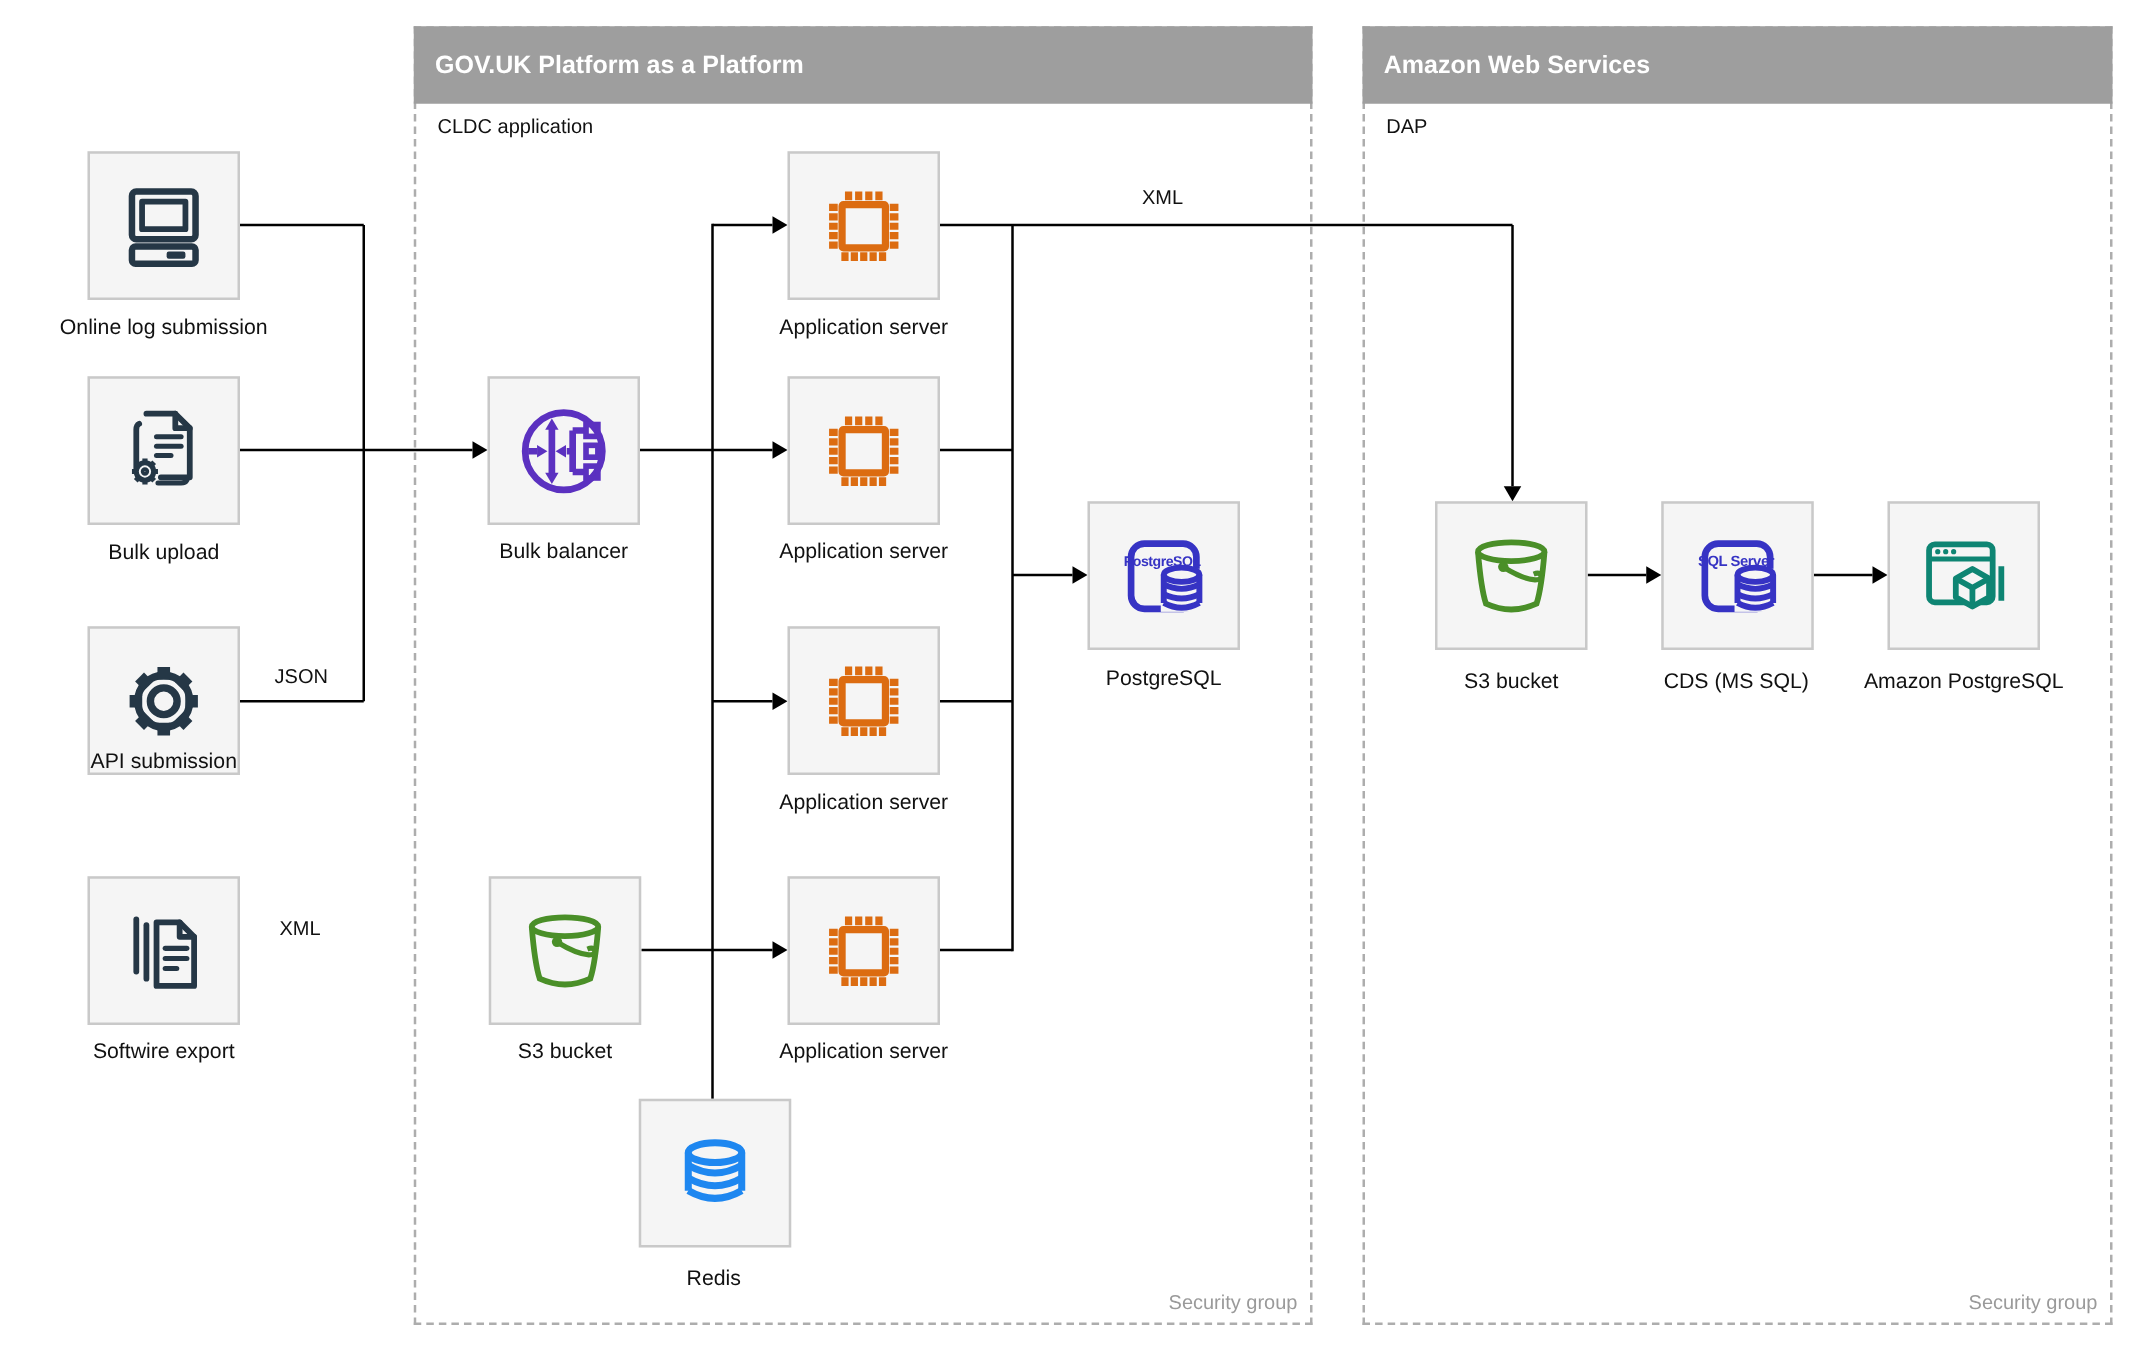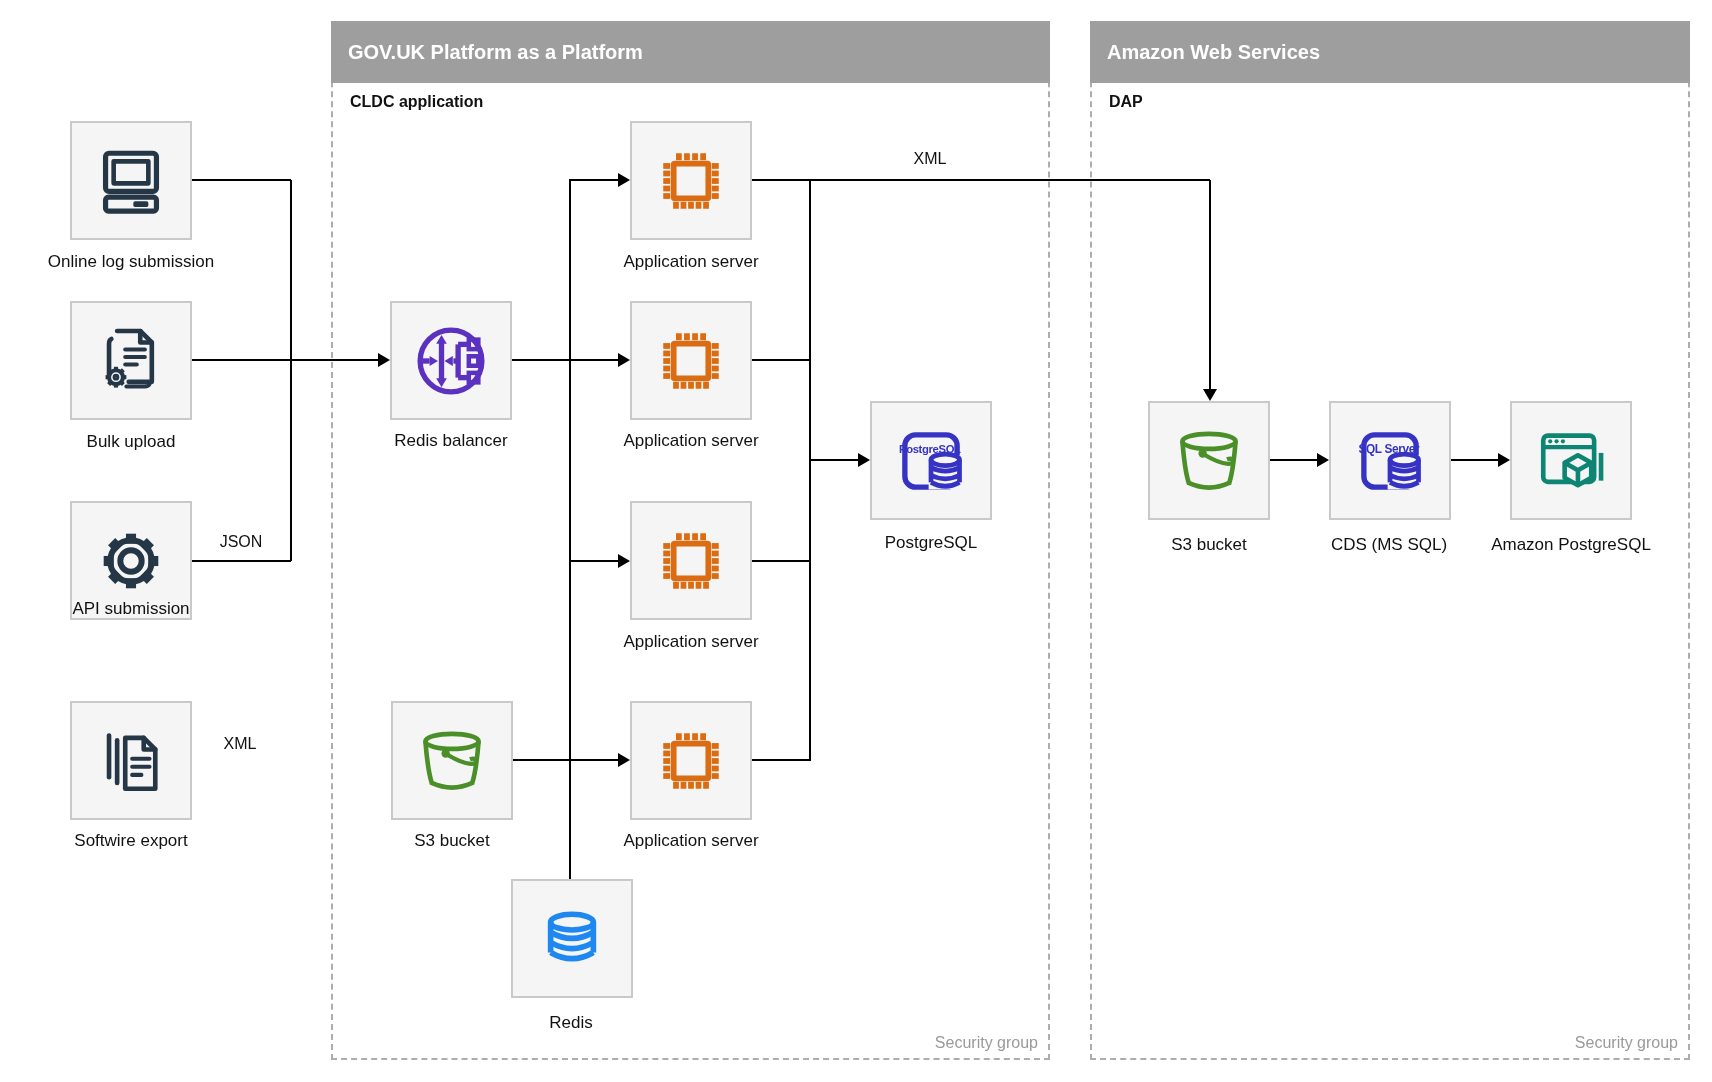--- a/index.html
+++ b/index.html
@@ -3,21 +3,21 @@
 <meta charset="utf-8">
 <style>
   html,body{margin:0;padding:0;background:#ffffff;}
   .canvas{position:relative;width:1712px;height:1082px;background:#ffffff;
           font-family:"Liberation Sans","DejaVu Sans",sans-serif;overflow:hidden;}
 
   
   .zone{position:absolute;border:2px dashed var(--dashed-border);box-sizing:border-box;}
   .zone-bar{position:absolute;left:-2px;right:-2px;top:-2px;height:62px;background:var(--header-bar);}
   .zone-title{color:#ffffff;font-size:20px;font-weight:bold;line-height:62px;padding-left:17px;white-space:nowrap;}
-  .zone-sub{position:absolute;left:17px;top:70px;font-size:16px;font-weight:bold;color:#111111;white-space:nowrap;}
+  .zone-sub{position:absolute;left:17px;top:70px;font-size:16px;font-weight:normal;color:#111111;white-space:nowrap;}
   .zone-foot{position:absolute;right:10px;bottom:6px;font-size:16px;color:var(--footer-text);white-space:nowrap;}
 
   
   .node{position:absolute;width:122px;height:119px;background:var(--node-bg);
         border:2px solid var(--node-border);box-sizing:border-box;
         display:flex;align-items:center;justify-content:center;}
   .ic{display:block;}
   .nlabel{position:absolute;transform:translateX(-50%);font-size:17px;color:var(--label-text);
           white-space:nowrap;line-height:20px;}
   .elabel{position:absolute;transform:translateX(-50%);font-size:16px;color:var(--label-text);
@@ -285,21 +285,21 @@
         <use href="#sym-docs"></use>
       </svg>
   </div>
   <div class="nlabel" style="left:131px;top:831px">Softwire export</div>
 
   <div class="node" style="left:390px;top:301px">
     <svg class="ic purple" width="76" height="76" viewBox="0 0 64 64">
         <use href="#sym-lb"></use>
       </svg>
   </div>
-  <div class="nlabel" style="left:451px;top:431px">Redis balancer</div>
+  <div class="nlabel" style="left:451px;top:431px">Bulk balancer</div>
 
   <div class="node" style="left:391px;top:701px">
     <svg class="ic green" width="74" height="74" viewBox="0 0 64 64">
         <use href="#sym-bucket"></use>
       </svg>
   </div>
   <div class="nlabel" style="left:452px;top:831px">S3 bucket</div>
 
   <div class="node" style="left:630px;top:121px">
     <svg class="ic orange" width="74" height="74" viewBox="0 0 64 64">

